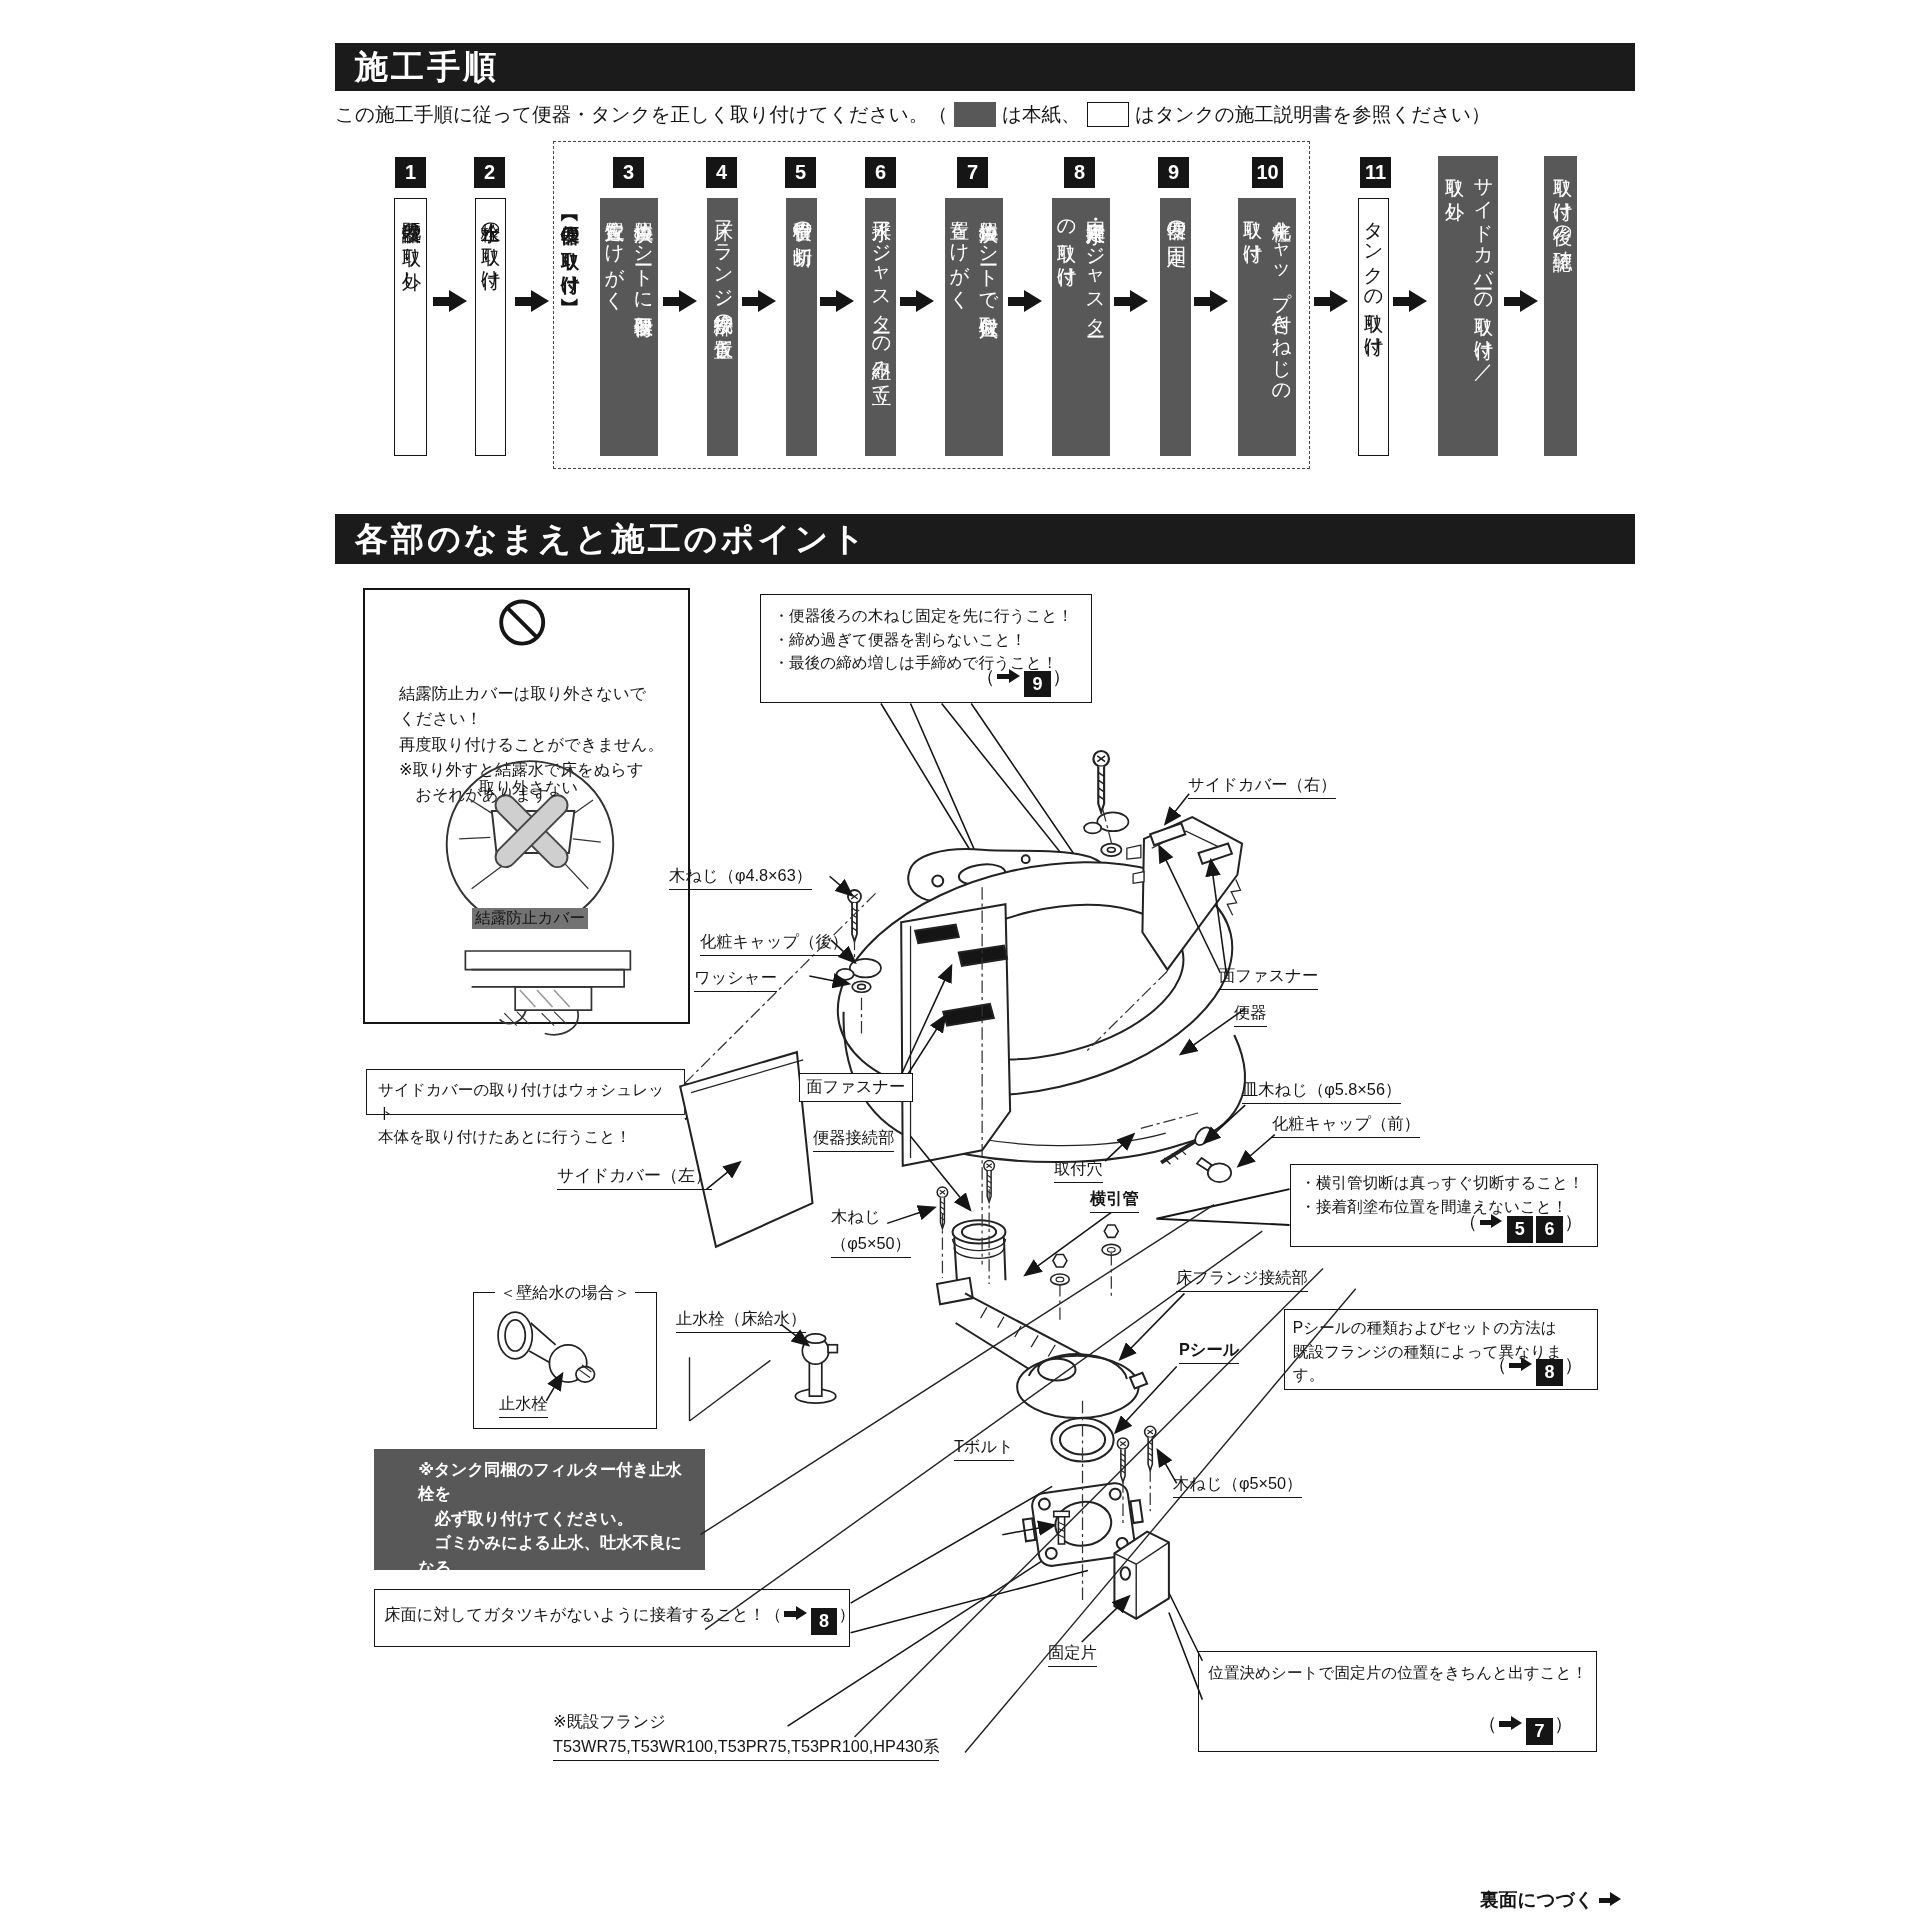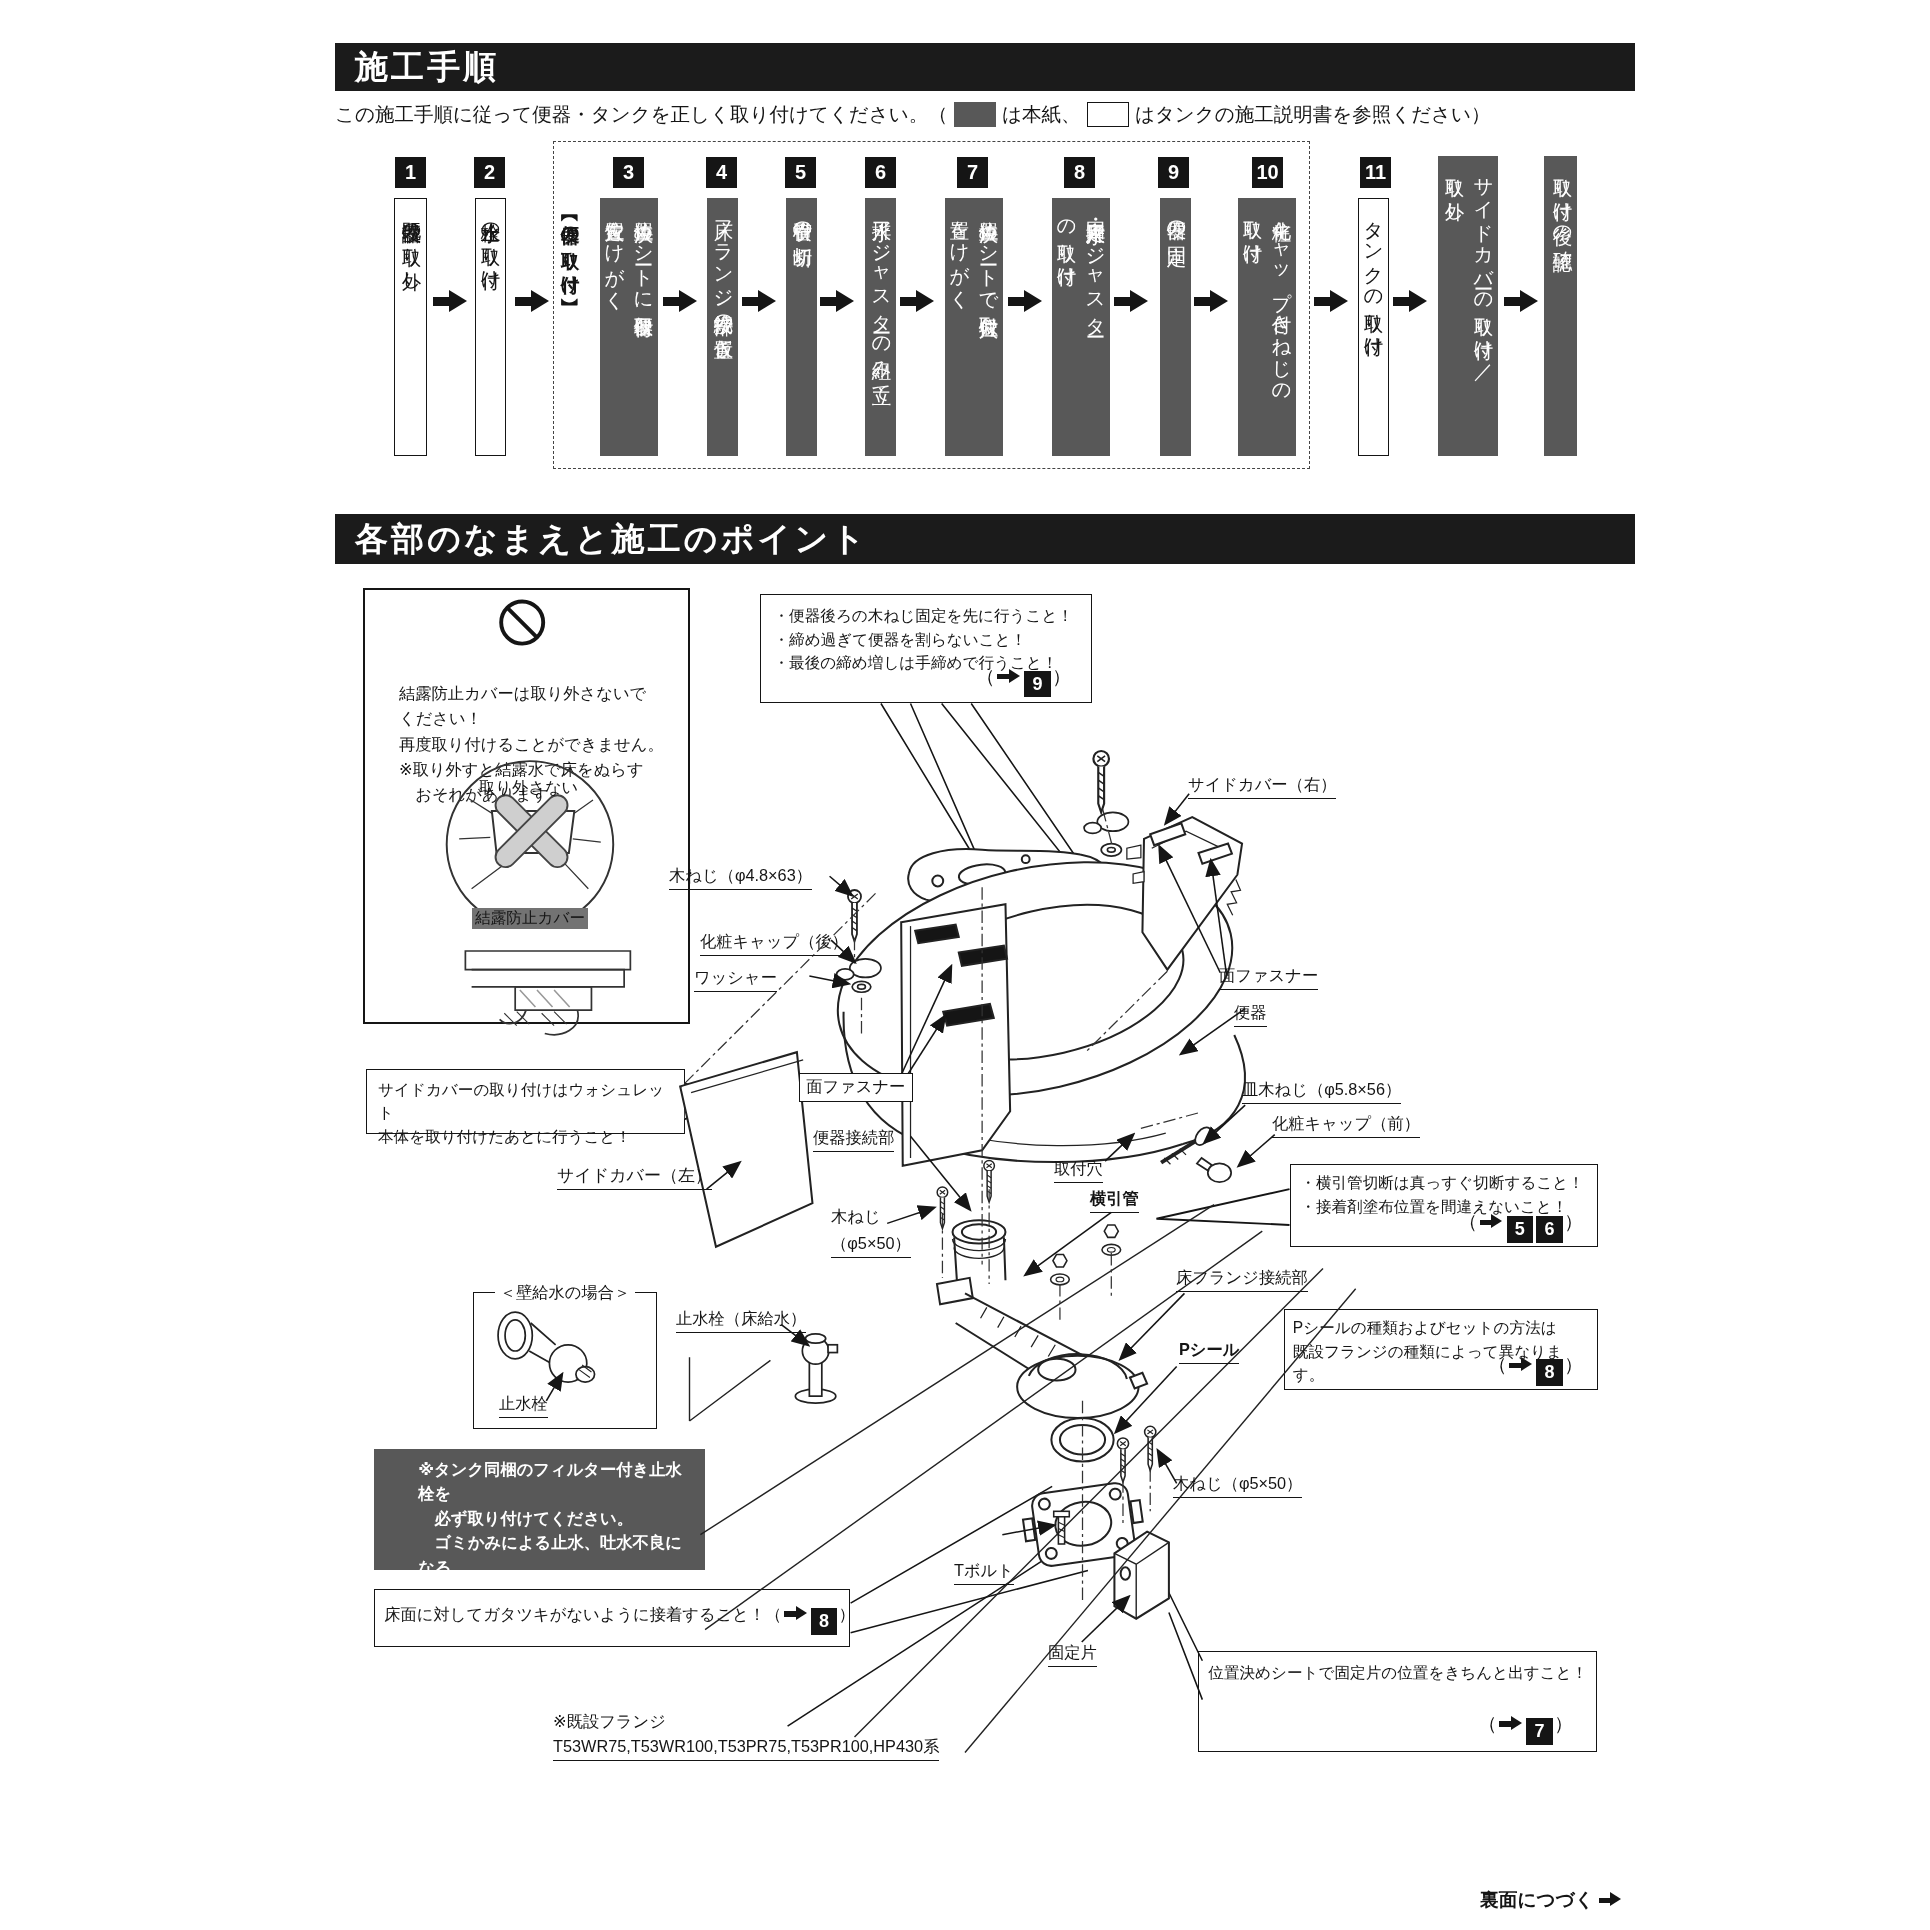--- a/index.html
+++ b/index.html
@@ -163,21 +163,21 @@
 
 <div class="notebox z1" style="left:760px;top:594px;width:332px;height:109px;">
   <div class="pre" style="padding:9.3px 12.5px;font-size:15.6px;line-height:1.5;">・便器後ろの木ねじ固定を先に行うこと！
 ・締め過ぎて便器を割らないこと！
 ・最後の締め増しは手締めで行うこと！</div>
   <div class="refrow" style="position:absolute;right:20px;bottom:4.7px;">
     <span>（</span><span class="marrow"></span><span class="badge">9</span><span>）</span>
   </div>
 </div>
 
-<div class="notebox z1" style="left:366px;top:1069px;width:319px;height:65px;">
+<div class="notebox z1" style="left:366px;top:1069px;width:319px;height:46px;">
   <div class="pre" style="padding:7.8px 11px;font-size:15.6px;line-height:1.5;">サイドカバーの取り付けはウォシュレット
 本体を取り付けたあとに行うこと！</div>
 </div>
 
 <div class="notebox z1" style="left:1290px;top:1164px;width:308px;height:83px;">
   <div class="pre" style="padding:6.2px 9.3px;font-size:15.6px;line-height:1.5;">・横引管切断は真っすぐ切断すること！
 ・接着剤塗布位置を間違えないこと！</div>
   <div class="refrow" style="position:absolute;right:14px;bottom:3.1px;">
     <span>（</span><span class="marrow"></span><span class="badge">5</span><span class="badge">6</span><span>）</span>
   </div>
@@ -462,18 +462,18 @@
   <div>木ねじ</div>
   <div class="ul" style="margin-top:4.7px;">（φ5×50）</div>
 </div>
 <div class="lbl ul z10" style="left:1054px;top:1158px;">取付穴</div>
 <div class="lbl ul b z10" style="left:1090px;top:1188px;">横引管</div>
 <div class="lbl ul z10" style="left:1242px;top:1079px;">皿木ねじ（φ5.8×56）</div>
 <div class="lbl ul z10" style="left:1272px;top:1113px;">化粧キャップ（前）</div>
 <div class="lbl ul z10" style="left:1176px;top:1267px;">床フランジ接続部</div>
 <div class="lbl ul b z10" style="left:1179px;top:1339px;">Pシール</div>
 <div class="lbl ul z10" style="left:1173px;top:1473px;">木ねじ（φ5×50）</div>
-<div class="lbl ul z10" style="left:954px;top:1560px;text-align:center;">Tボルト</div>
+<div class="lbl ul z10" style="left:954px;top:1436px;text-align:center;">Tボルト</div>
 <div class="lbl ul z10" style="left:1048px;top:1642px;">固定片</div>
 <div class="lbl ul z10" style="left:676px;top:1308px;">止水栓（床給水）</div>
 <div class="lbl ul z10" style="left:499px;top:1393px;">止水栓</div>
 <div class="lbl ul z10" style="left:557px;top:1164px;font-size:17px;">サイドカバー（左）</div>
 
 
 </body></html>

